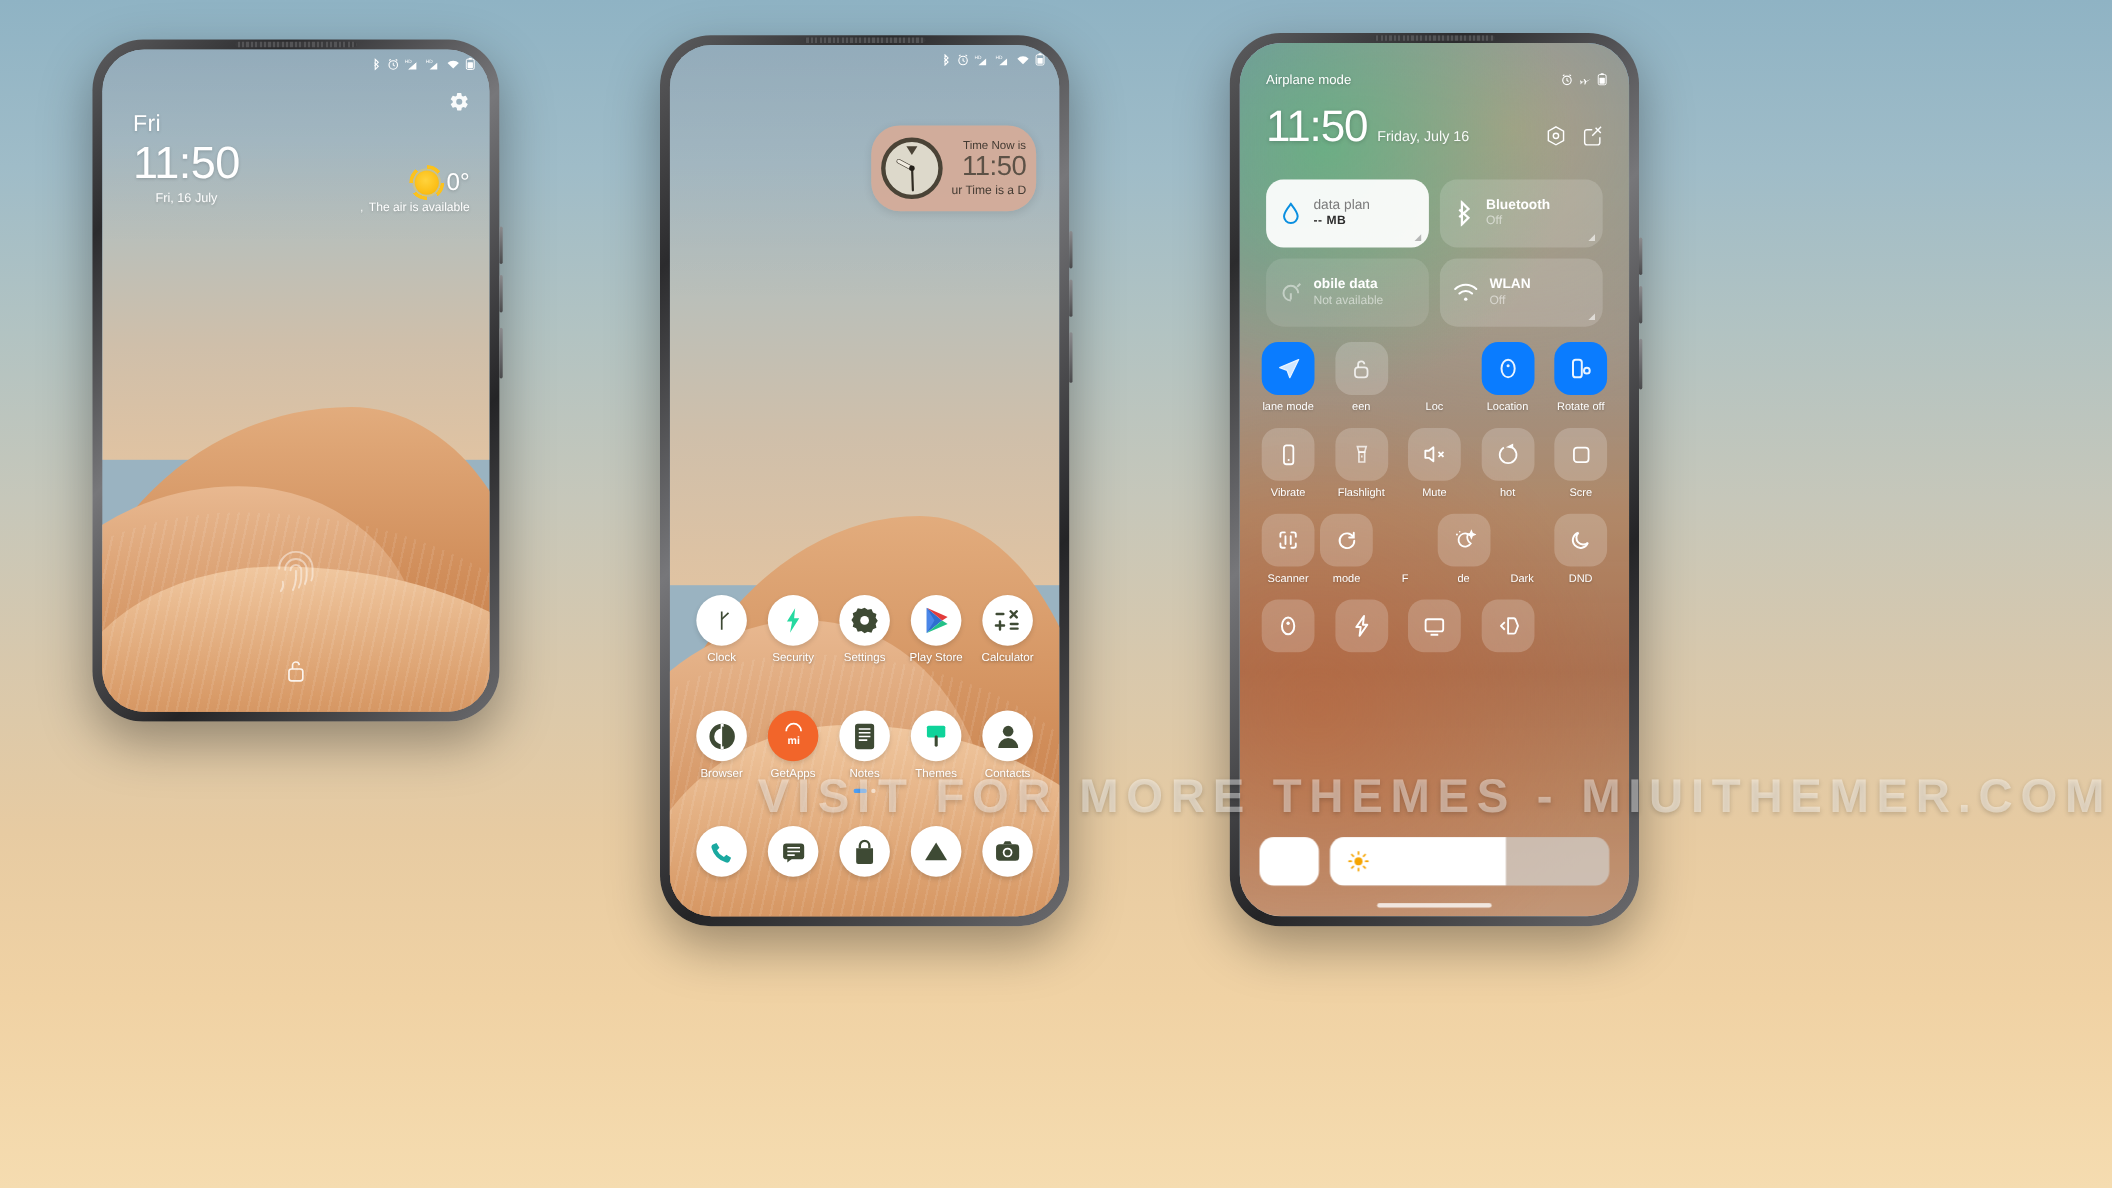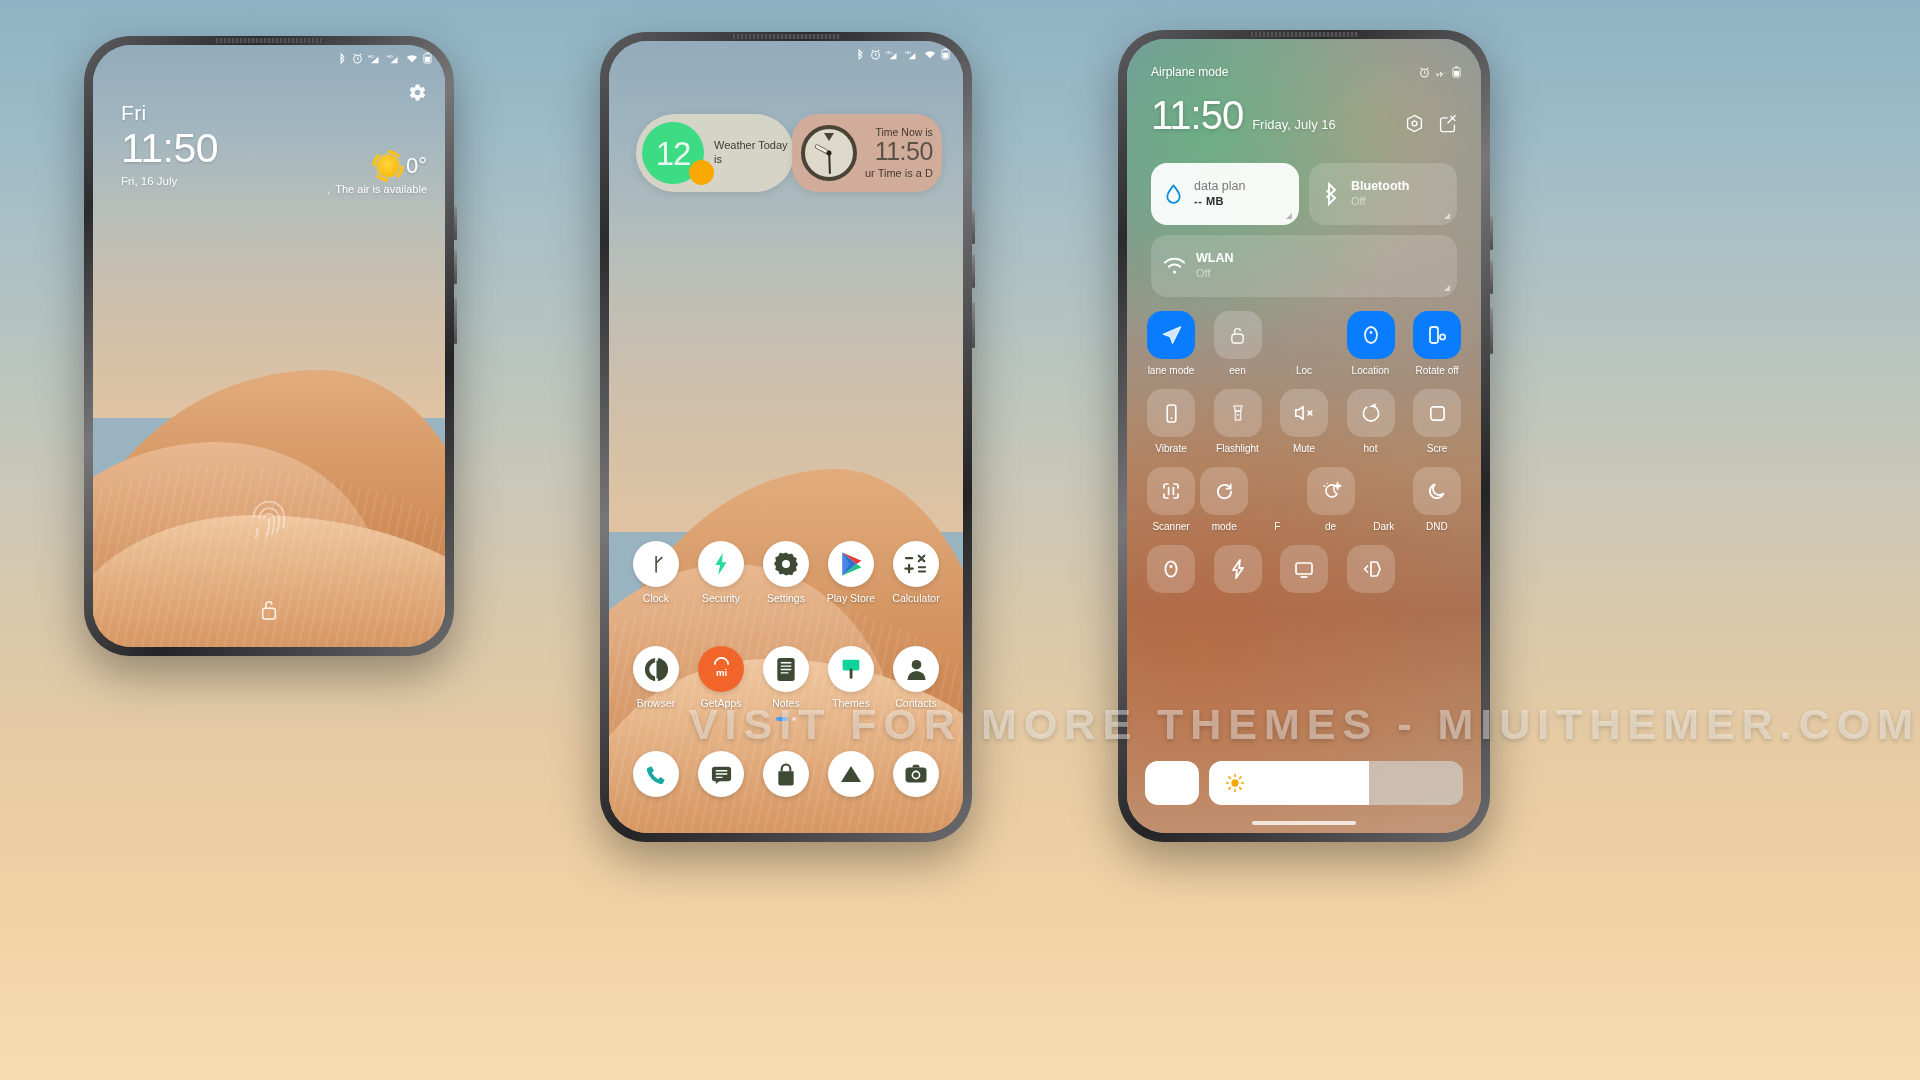--- a/index.html
+++ b/index.html
@@ -52,21 +52,21 @@
     display:flex; align-items:center; justify-content:flex-end; gap:5px;
     padding:0 13px; z-index:20; color:#fff; }
   .sb-ico { display:block; }
 
   
   .gear { position:absolute; right:18px; top:38px; width:19px; height:19px; z-index:12; opacity:.95;}
   .lock-clock { position:absolute; left:28px; top:56px; color:#fff; z-index:12;
      text-shadow:0 1px 3px rgba(0,0,0,.18); }
   .lock-day { font-size:21px; font-weight:400; letter-spacing:.3px; line-height:1.1; }
   .lock-time { font-size:41px; font-weight:300; letter-spacing:-.5px; line-height:1.12; margin-top:2px;}
-  .lock-date { font-size:11.5px; font-weight:400; margin-top:3px; opacity:.97; }
+  .lock-date { font-size:11.5px; font-weight:400; margin-top:3px; opacity:.97;text-align:center; }
   .lock-weather { position:absolute; right:18px; top:108px; z-index:12; color:#fff;
     display:flex; align-items:center; gap:7px; text-shadow:0 1px 3px rgba(0,0,0,.2); }
   .sun { width:22px; height:22px; border-radius:50%;
     background:radial-gradient(circle at 45% 40%,#ffd33d,#f9b300);
     box-shadow:0 0 0 2px rgba(255,210,60,.32); position:relative; }
   .sun::before,.sun::after{content:"";position:absolute;inset:-5px;border-radius:50%;
     background:conic-gradient(from 0deg,#fcc21c 0 8%,transparent 8% 25%,#fcc21c 25% 33%,
       transparent 33% 50%,#fcc21c 50% 58%,transparent 58% 75%,#fcc21c 75% 83%,transparent 83% 100%);
     -webkit-mask:radial-gradient(circle,transparent 55%,#000 57%); mask:radial-gradient(circle,transparent 55%,#000 57%);}
   .sun::after{transform:rotate(22deg);}
@@ -312,27 +312,20 @@
       <svg class="sb-ico" width="12" height="11" viewBox="0 0 14 12">
           <path d="M7 10.5 1 4.6a8.5 8.5 0 0 1 12 0z" fill="#fff"></path>
         </svg>
       <svg class="sb-ico" width="9" height="12" viewBox="0 0 10 13">
           <rect x="1" y="1.8" width="8" height="10.4" rx="1.6" fill="none" stroke="#fff" stroke-width="1"></rect>
           <rect x="3.4" y=".4" width="3.2" height="1.4" rx=".6" fill="#fff"></rect>
           <rect x="2.3" y="5" width="5.4" height="6" rx=".7" fill="#fff"></rect>
         </svg>
     </div>
 
-    <div class="w-weather">
-      <div class="w-w-circ">
-        <span class="w-w-num">12</span>
-        <span class="w-w-dot"></span>
-      </div>
-      <div class="w-w-label">Weather Today is</div>
-    </div>
 
     <div class="w-clock">
       <div class="analog">
         <span class="tri"></span>
           <span class="hh"></span>
           <span class="mh"></span>
           <span class="pin"></span>
       </div>
       <div class="w-c-txt">
         <div class="w-c-l1">Time Now is</div>
@@ -548,20 +541,31 @@
           </svg>
         <div class="bt-txt">
           <div class="bt-t1">Bluetooth</div>
           <div class="bt-t2">Off</div>
         </div>
         <span class="corner"></span>
       </div>
     </div>
 
     <div class="cc-bigrow" style="top:196px;">
+      <div class="bigtile dim">
+        <svg width="21" height="21" viewBox="0 0 22 22" fill="none" stroke="rgba(255,255,255,.45)" stroke-width="1.9">
+            <path d="M18 11a7 7 0 1 0-7 7"></path>
+            <path d="M11 11v6"></path>
+            <path d="M17 5l3-3"></path>
+          </svg>
+        <div class="bt-txt">
+          <div class="bt-t1">obile data</div>
+          <div class="bt-t2">Not available</div>
+        </div>
+      </div>
       <div class="bigtile off">
         <svg width="23" height="20" viewBox="0 0 24 20" fill="none" stroke="#fff" stroke-width="2" stroke-linecap="round">
             <path d="M2 6.5a14.5 14.5 0 0 1 20 0"></path>
             <path d="M6 10.8a9 9 0 0 1 12 0"></path>
             <circle cx="12" cy="16.2" r="1.6" fill="#fff" stroke="none"></circle>
           </svg>
         <div class="bt-txt">
           <div class="bt-t1">WLAN</div>
           <div class="bt-t2">Off</div>
         </div>

